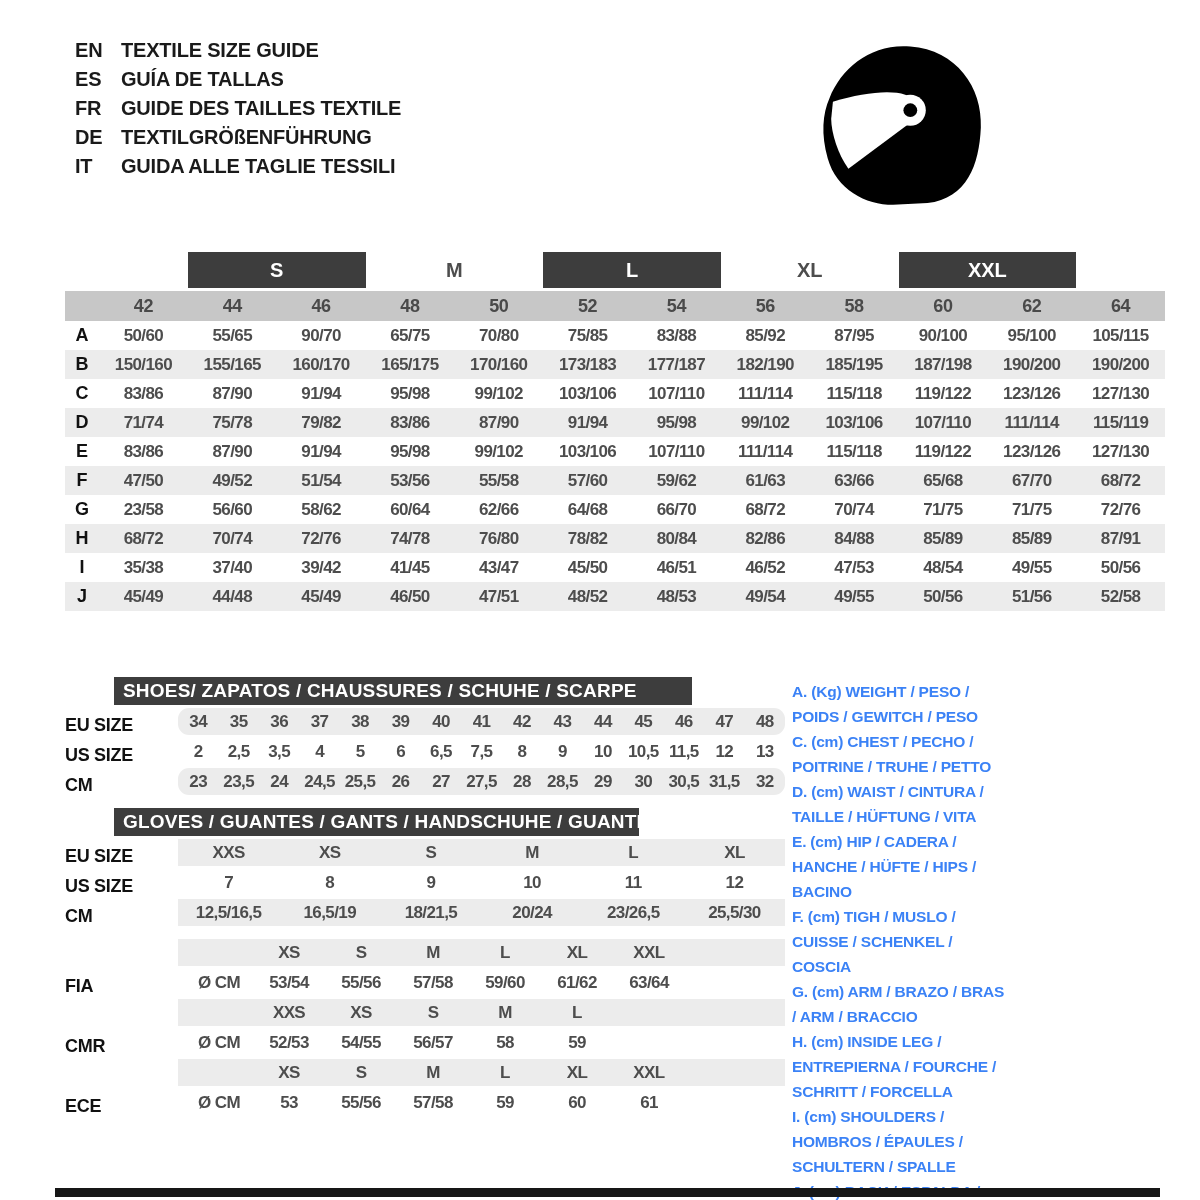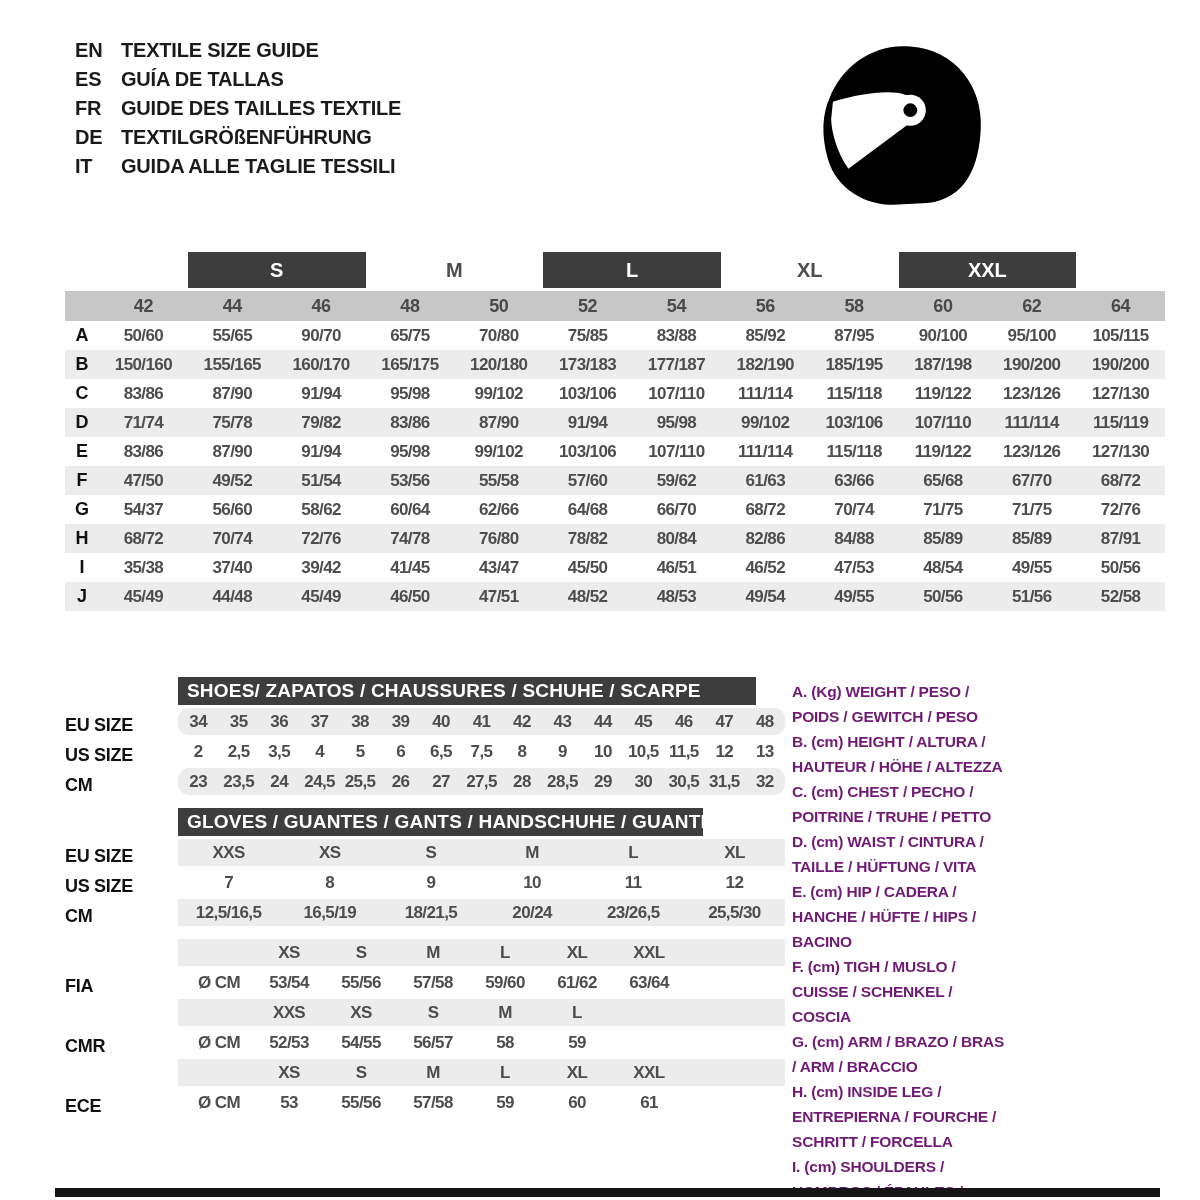--- a/index.html
+++ b/index.html
@@ -28,37 +28,37 @@
   .col-head { text-align:center; font-size:18px; font-weight:bold; color:#4a4a4a; letter-spacing:-0.4px; }
   .data-row { height:29px; }
   .data-row.shaded { background:#ececec; }
   .row-label { font-size:18px; font-weight:bold; color:#111; text-align:center; }
   .cell-val { text-align:center; font-size:17px; font-weight:bold; color:#4d4d4d; letter-spacing:-0.6px; white-space:nowrap; }
 
   
   .lower { display:flex; margin:66px 35px 0 65px; }
   .lower-left { width:720px; flex:0 0 720px; }
   .sub-table { margin-bottom:13px; }
-  .sub-bar { margin-left:113px; height:28px; background:#3d3d3d; color:#fff; display:flex; align-items:center; padding-left:9px; font-size:19px; font-weight:bold; letter-spacing:0.2px; white-space:nowrap; }
+  .sub-bar { margin-left:49px; height:28px; background:#3d3d3d; color:#fff; display:flex; align-items:center; padding-left:9px; font-size:19px; font-weight:bold; letter-spacing:0.2px; white-space:nowrap; }
   .sub-table.shoes  .sub-bar { width:578px; }
   .sub-table.gloves .sub-bar { width:525px; }
   .sub-table.helmet .sub-bar { width:592px; }
   .sub-row { display:flex; height:27px; margin-top:3px; align-items:center; }
   .sub-label { width:113px; flex:0 0 113px; font-size:18px; font-weight:bold; color:#111; letter-spacing:-0.3px;margin-top:8px; }
   .sub-vals { flex:1; height:27px; display:grid; align-items:center; }
   .sub-vals.shaded { background:#ececec; }
   .shoes  .sub-vals { grid-template-columns:repeat(15,1fr);border-radius:11px; }
   .gloves .sub-vals { grid-template-columns:repeat(6,1fr); }
   .helmet .sub-vals { grid-template-columns:75px repeat(6,72px) 1fr; }
   .sub-val { text-align:center; font-size:17px; font-weight:bold; color:#4d4d4d; letter-spacing:-0.6px; white-space:nowrap; }
   .unit-cell { text-align:center; padding-left:7px; }
 
   
   .legend { width:378px; margin-left:7px; padding-top:2px; }
-  .legend-item { font-size:15.5px; font-weight:bold; color:#701a75; line-height:25px; letter-spacing:-0.2px; }
+  .legend-item { font-size:15.5px; font-weight:bold; color:#3b82f6; line-height:25px; letter-spacing:-0.2px; }
 
   
   .footer-bar { position:absolute; left:55px; bottom:3px; width:1105px; height:9px; background:#161616; }
 </style>
 </head>
 <body>
 
 <div class="page">
 
   <div class="header">
@@ -132,21 +132,21 @@
           <div class="cell-val">90/100</div>
           <div class="cell-val">95/100</div>
           <div class="cell-val">105/115</div>
         </div>
         <div class="grid-row data-row shaded">
           <div class="row-label">B</div>
           <div class="cell-val">150/160</div>
           <div class="cell-val">155/165</div>
           <div class="cell-val">160/170</div>
           <div class="cell-val">165/175</div>
-          <div class="cell-val">120/180</div>
+          <div class="cell-val">170/160</div>
           <div class="cell-val">173/183</div>
           <div class="cell-val">177/187</div>
           <div class="cell-val">182/190</div>
           <div class="cell-val">185/195</div>
           <div class="cell-val">187/198</div>
           <div class="cell-val">190/200</div>
           <div class="cell-val">190/200</div>
         </div>
         <div class="grid-row data-row">
           <div class="row-label">C</div>
@@ -203,21 +203,21 @@
           <div class="cell-val">57/60</div>
           <div class="cell-val">59/62</div>
           <div class="cell-val">61/63</div>
           <div class="cell-val">63/66</div>
           <div class="cell-val">65/68</div>
           <div class="cell-val">67/70</div>
           <div class="cell-val">68/72</div>
         </div>
         <div class="grid-row data-row">
           <div class="row-label">G</div>
-          <div class="cell-val">54/37</div>
+          <div class="cell-val">23/58</div>
           <div class="cell-val">56/60</div>
           <div class="cell-val">58/62</div>
           <div class="cell-val">60/64</div>
           <div class="cell-val">62/66</div>
           <div class="cell-val">64/68</div>
           <div class="cell-val">66/70</div>
           <div class="cell-val">68/72</div>
           <div class="cell-val">70/74</div>
           <div class="cell-val">71/75</div>
           <div class="cell-val">71/75</div>
@@ -453,21 +453,20 @@
                 <div class="sub-val">61</div>
               </div>
             </div>
           </div>
       </div>
 
     </div>
 
     <div class="legend" id="legend-list">
         <div class="legend-item">A. (Kg) WEIGHT / PESO / POIDS / GEWITCH / PESO</div>
-        <div class="legend-item">B. (cm) HEIGHT / ALTURA / HAUTEUR / HÖHE / ALTEZZA</div>
         <div class="legend-item">C. (cm) CHEST / PECHO / POITRINE / TRUHE / PETTO</div>
         <div class="legend-item">D. (cm) WAIST / CINTURA / TAILLE / HÜFTUNG / VITA</div>
         <div class="legend-item">E. (cm) HIP / CADERA / HANCHE / HÜFTE / HIPS /  BACINO</div>
         <div class="legend-item">F. (cm) TIGH / MUSLO / CUISSE / SCHENKEL / COSCIA</div>
         <div class="legend-item">G. (cm) ARM / BRAZO / BRAS / ARM / BRACCIO</div>
         <div class="legend-item">H. (cm) INSIDE LEG / ENTREPIERNA / FOURCHE / SCHRITT / FORCELLA</div>
         <div class="legend-item">I. (cm) SHOULDERS / HOMBROS / ÉPAULES / SCHULTERN / SPALLE</div>
         <div class="legend-item">J. (cm) BACK / ESPALDA / DOS / ZURÜCK / INDIETRO</div>
       </div>
   </div>

